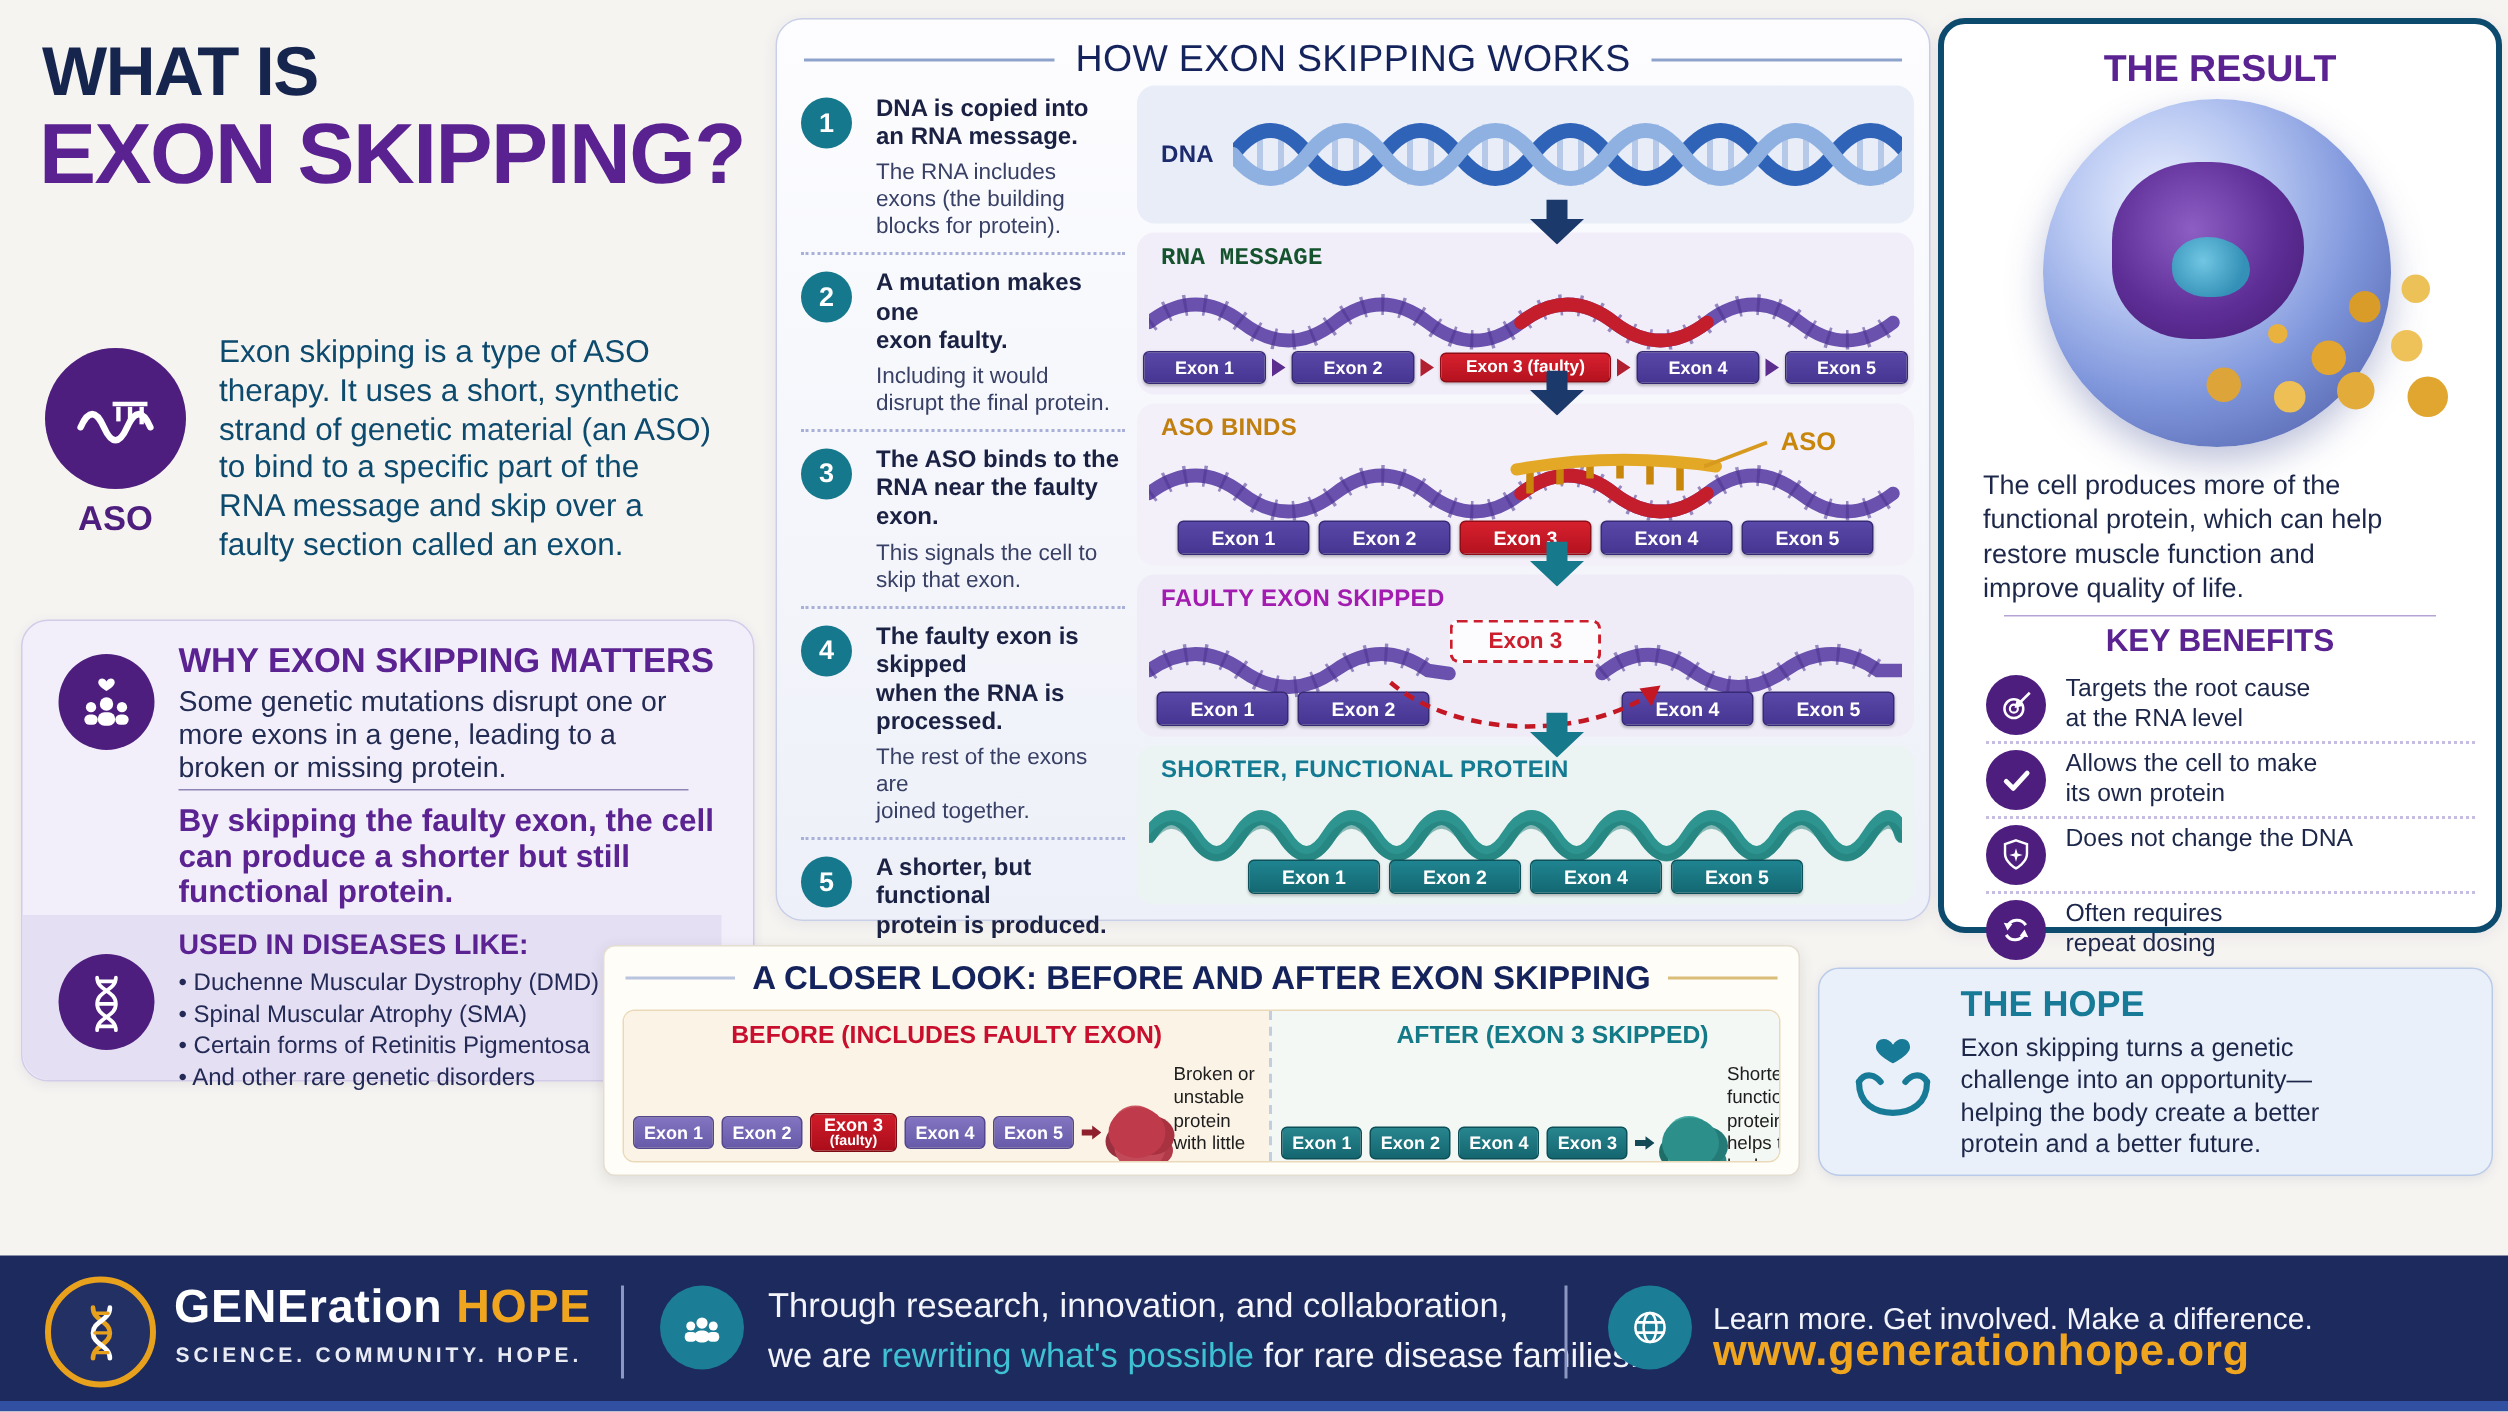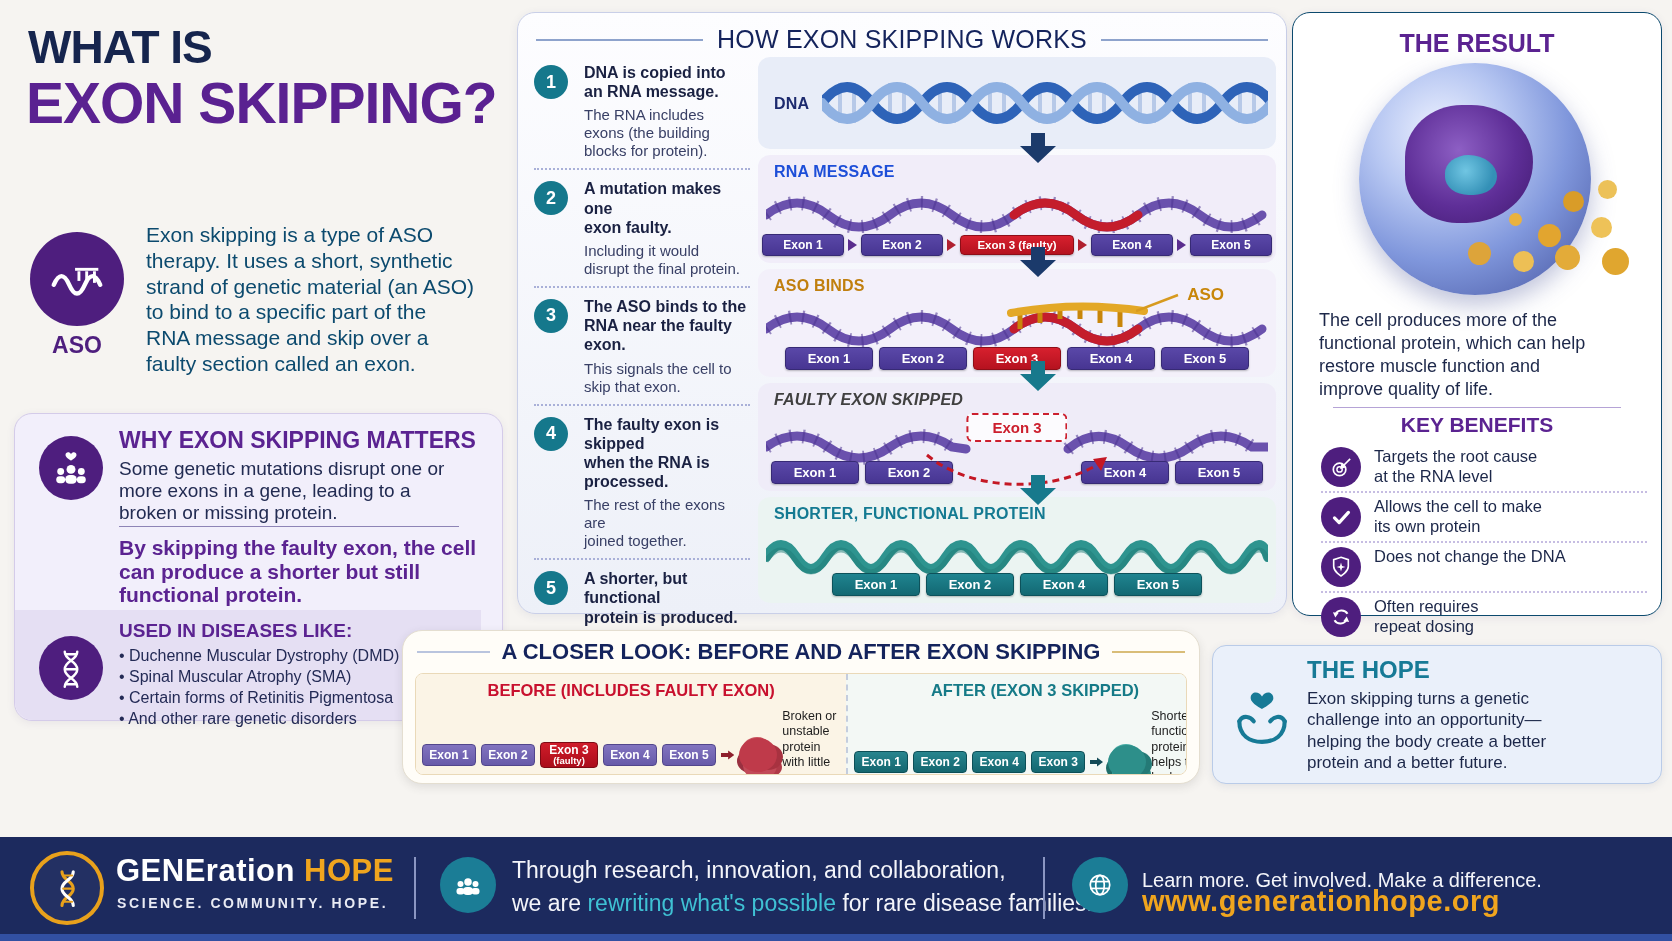--- a/index.html
+++ b/index.html
@@ -50,23 +50,23 @@
 
   .visuals{left:240px;top:44px;width:518px;height:548px;}
   .vrow{position:relative;border-radius:12px;margin-bottom:6px;}
   .r-dna{height:92px;background:#e8edf8;}
   .r-rna{height:108px;background:#f1edf9;}
   .r-aso{height:108px;background:#f3f0fa;}
   .r-skip{height:108px;background:#efecf8;}
   .r-prot{height:106px;background:#ebf4f2;}
   .vlabel{position:absolute;left:16px;top:8px;font-size:16px;font-weight:800;letter-spacing:.2px;}
   .l-dna{color:#1c2a6e;top:38px;}
-  .l-rna{color:#1d4ed8;}
+  .l-rna{color:#14532d;font-family:Liberation Mono, monospace;}
   .l-aso{color:#c07f0e;}
-  .l-skip{color:#404040;font-style:italic;}
+  .l-skip{color:#a21caf;}
   .l-prot{color:#147a92;}
   .strand{position:absolute;left:8px;right:8px;}
   .chain{position:absolute;left:0;right:0;bottom:7px;display:flex;justify-content:center;
          align-items:center;gap:6px;z-index:2;}
   .chip{min-width:74px;text-align:center;padding:3px 6px;font-size:13px;font-weight:700;color:#fff;
         background:linear-gradient(#5a48a8,#473592);border:1px solid #372a75;border-radius:4px;
         box-shadow:0 1px 2px rgba(0,0,0,.25);}
   .chip.red{background:linear-gradient(#d7202e,#b5121f);border-color:#8e0e18;}
   .chip.small{min-width:68px;font-size:12px;}
   .chip.wide{min-width:100px;font-size:11.5px;}
@@ -78,21 +78,21 @@
   .aso-tag{position:absolute;right:52px;top:16px;font-size:17px;font-weight:800;color:#c8860a;z-index:3;}
   .aso-pointer{position:absolute;right:96px;top:22px;z-index:3;}
   .skip-box{position:absolute;left:50%;top:30px;transform:translateX(-50%);padding:4px 24px;
             border:2.5px dashed #cc1f2e;border-radius:6px;color:#cc1f2e;font-weight:800;font-size:15px;
             background:rgba(255,255,255,.78);z-index:4;}
   .skip-arrow{position:absolute;left:50%;bottom:0;transform:translateX(-50%);z-index:5;}
   .spacer{width:116px;}
 
   
   .result-panel{left:1292px;top:12px;width:368px;height:602px;background:#ffffff;
-                border:1px solid #0c4a6e;border-radius:18px;box-shadow:0 2px 10px rgba(60,40,110,.08);}
+                border:4px solid #0c4a6e;border-radius:18px;box-shadow:0 2px 10px rgba(60,40,110,.08);}
   .result-title{left:0;right:0;top:16px;text-align:center;font-size:25px;font-weight:900;color:#5b2391;}
   .cell{left:66px;top:50px;width:232px;height:232px;border-radius:50%;
         background:radial-gradient(circle at 35% 30%, #eef2ff 0%, #b7c7f2 30%, #8097dc 58%, #5d6fb8 82%, #4a5698 100%);
         box-shadow:0 10px 24px rgba(70,80,150,.35);}
   .nucleus{left:46px;top:42px;width:128px;height:118px;border-radius:48% 52% 56% 44%;
            background:radial-gradient(circle at 42% 38%, #8d5fc4 0%, #5e2e97 55%, #40196e 100%);}
   .nucleus-accent{left:86px;top:92px;width:52px;height:40px;border-radius:50% 60% 50% 50%;
            background:radial-gradient(circle at 40% 40%, #6fd3e8, #2e9ab9 70%);opacity:.9;}
   .gold-dots{left:150px;top:150px;width:13px;height:13px;border-radius:50%;background:#e9b23f;
      box-shadow:34px 16px 0 5px #e2a52f, 8px 42px 0 4px #edbf55, 58px -18px 0 4px #d99c28,
@@ -102,21 +102,21 @@
   .result-hr{left:40px;right:40px;top:394px;border-top:1.5px solid #b5a3d6;}
   .benefits-title{left:0;right:0;top:400px;text-align:center;font-size:21px;font-weight:900;color:#5b2391;}
   .benefits{left:28px;right:14px;top:430px;}
   .benefit{display:flex;align-items:flex-start;gap:13px;padding:4px 0;}
   .benefit + .benefit{border-top:2px dotted #c6bde2;}
   .bicon{width:40px;height:40px;flex:0 0 40px;}
   .btext{font-size:16.5px;color:#1c2749;line-height:1.2;}
 
   
   .closer{left:402px;top:630px;width:796px;height:152px;background:#fffdf8;border:1px solid #e4ded0;
-          border-radius:20px;box-shadow:0 3px 10px rgba(60,60,60,.12);}
+          border-radius:8px;box-shadow:0 3px 10px rgba(60,60,60,.12);}
   .closer-title{left:14px;right:14px;top:8px;display:flex;align-items:center;gap:12px;
                 font-size:22px;font-weight:900;color:#14235c;}
   .closer-title::before{content:"";flex:1;height:1.5px;background:#b9c4de;}
   .closer-title::after{content:"";flex:1;height:1.5px;background:#dcc globalization;background:#d9bd78;}
   .closer-inner{left:12px;right:12px;top:42px;bottom:8px;display:flex;border-radius:8px;overflow:hidden;
                 border:1px solid #ead9b8;}
   .half{position:relative;}
   .half.before{flex:0 0 55%;background:#fbf4e6;}
   .half.after{flex:1;background:#f3f8f5;border-left:2px dashed #c4cdde;}
   .half-title{text-align:center;font-size:16.5px;font-weight:800;margin-top:7px;}

